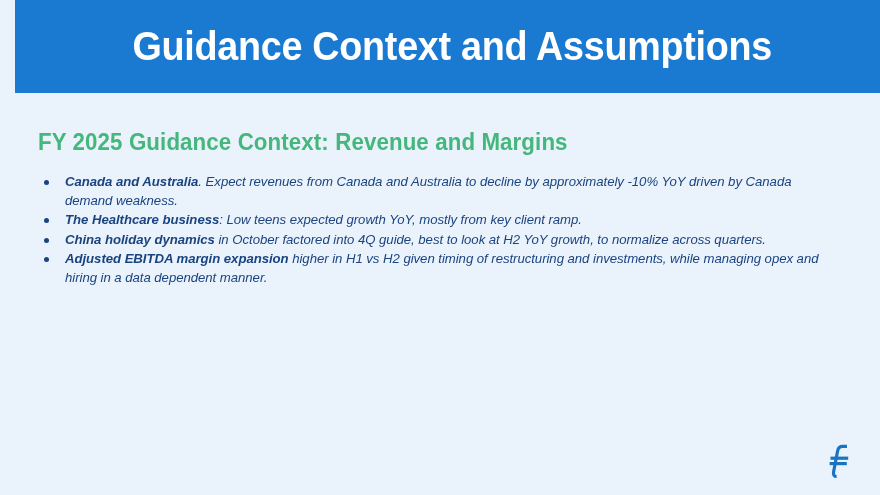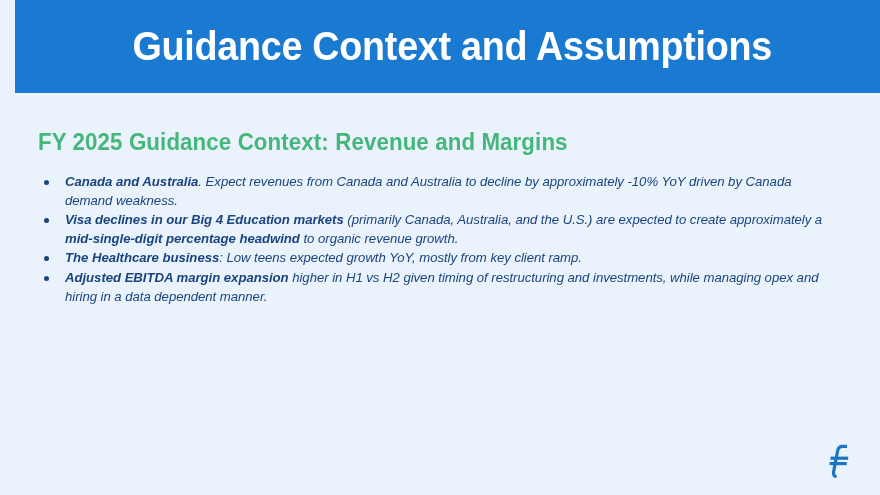--- a/index.html
+++ b/index.html
@@ -119,22 +119,22 @@
   <div class="header-band">
     <div class="slide-title">Guidance Context and Assumptions</div>
   </div>
 
   <div class="body-area">
 
     <div class="section-heading">FY 2025 Guidance Context: Revenue and Margins</div>
 
     <ul class="bullet-list">
         <li class="bullet-item"><span class="dot"></span><b>Canada and Australia</b><span>. Expect revenues from Canada and Australia to decline by approximately -10% YoY driven by Canada demand weakness.</span></li>
-        <li class="bullet-item"><span class="dot"></span><b>Visa declines in our Big 4 Education markets</b><span> (primarily Canada, Australia, and the U.S.) are expected to create approximately a </span><b>mid-single-digit percentage headwind</b><span> to organic revenue growth.</span></li>
         <li class="bullet-item"><span class="dot"></span><b>The Healthcare business</b><span>: Low teens expected growth YoY, mostly from key client ramp.</span></li>
+        <li class="bullet-item"><span class="dot"></span><b>China holiday dynamics</b><span> in October factored into 4Q guide, best to look at H2 YoY growth, to normalize across quarters.</span></li>
         <li class="bullet-item"><span class="dot"></span><b>Adjusted EBITDA margin expansion</b><span> higher in H1 vs H2 given timing of restructuring and investments, while managing opex and hiring in a data dependent manner.</span></li>
       </ul>
 
   </div>
 
   <div class="logo-mark">
     <svg viewBox="0 0 42 42" width="42" height="42" aria-hidden="true">
       <g fill="none" stroke="#1a74c4" stroke-width="3.2" stroke-linecap="butt">
         <path d="M16.6 35.5 C14.2 35.5 13.0 34.0 13.6 30.8 L17.6 10.0 C18.2 6.9 20.0 5.4 22.6 5.4 L27.0 5.4"></path>
         <path d="M10.5 17.2 L28.2 17.2"></path>

